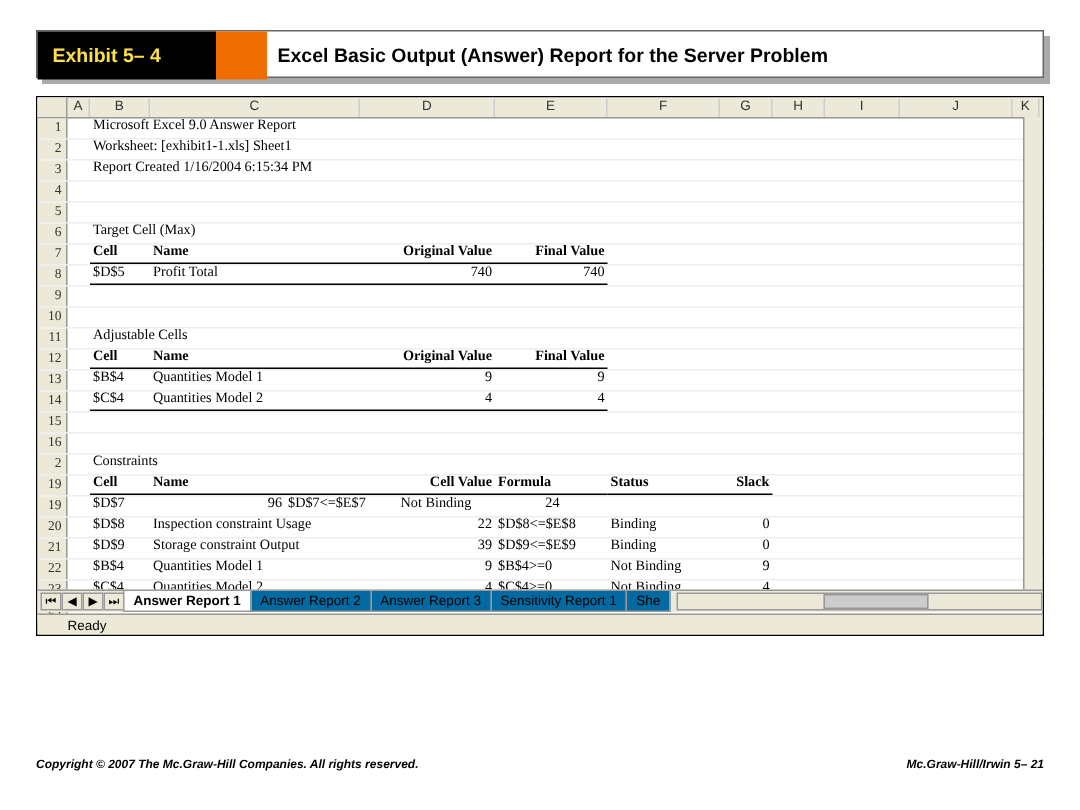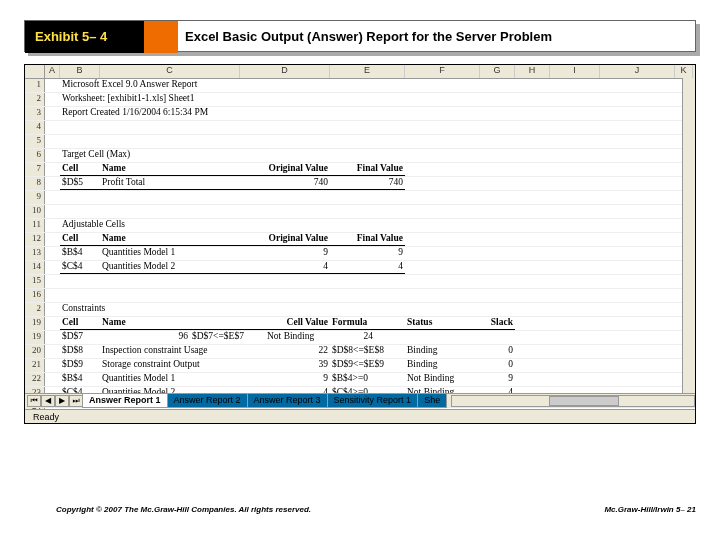--- a/index.html
+++ b/index.html
@@ -184,21 +184,21 @@
     box-sizing: border-box;
   }
   .status-bar {
     position: absolute;
     bottom: 0;
     left: 0;
     width: 100%;
     height: 14px;
     background: #ece9d8;
     font-size: 9px;
-    padding-left: 8px;
+    padding-left: 20px;
     line-height: 14px;
     border-top: 1px solid #999;
     box-sizing: border-box;
   }
   .vscroll {
     position: absolute;
     right: 0;
     top: 13px;
     bottom: 29px;
     width: 12px;
@@ -206,21 +206,20 @@
     border-left: 1px solid #999;
   }
   .footer-left {
     position: absolute;
     left: 24px;
     bottom: 26px;
     font-size: 8px;
     font-style: italic;
     font-weight: bold;
     color: #000;
-    margin-left: 32px;
   }
   .footer-right {
     position: absolute;
     right: 24px;
     bottom: 26px;
     font-size: 8px;
     font-style: italic;
     font-weight: bold;
     color: #000;
   }

